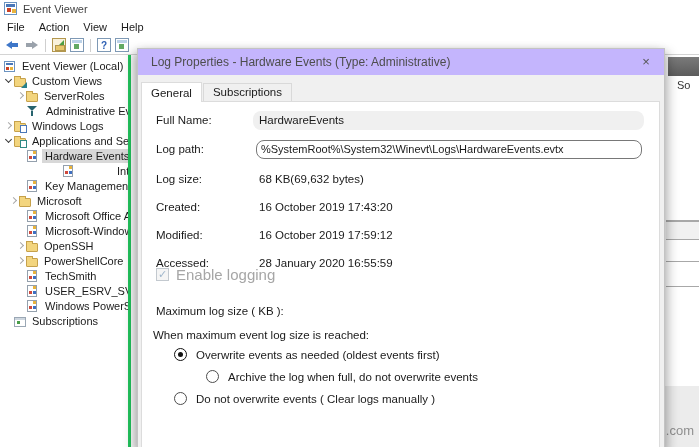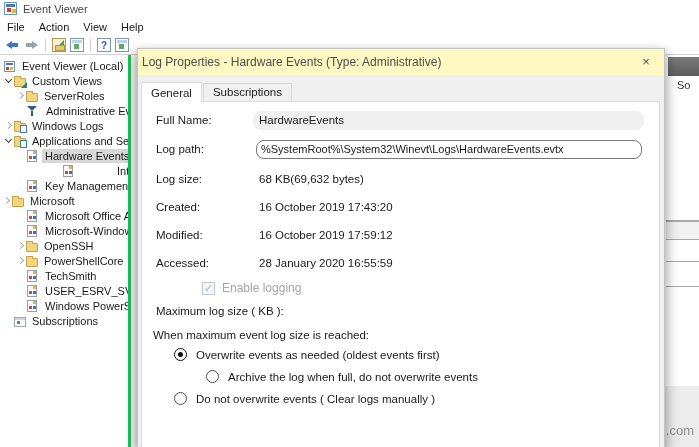--- a/index.html
+++ b/index.html
@@ -60,41 +60,41 @@
   
   .bg-colheader{position:absolute;left:668px;top:57px;right:0;height:19px;background:linear-gradient(#7a7a7a,#5c5c5c);}
   .bg-coltext{position:absolute;left:677px;top:79px;color:#333;}
   .bg-bar1{position:absolute;left:666px;right:0;top:220px;height:20px;background:#f1f1f1;border-top:2px double #a8a8a8;border-bottom:1px solid #a8a8a8;}
   .bg-bar2{position:absolute;left:666px;right:0;top:261px;height:26px;border-top:1px solid #a8a8a8;border-bottom:1px solid #a8a8a8;}
   .bg-graybox{position:absolute;left:663px;right:0;top:386px;bottom:0;background:#ececec;}
   .watermark{position:absolute;right:5px;top:423px;font-size:13px;color:#8f8f8f;}
 
   
   .dialog{position:absolute;left:137px;top:48px;width:528px;height:402px;background:#f0f0f0;border:1px solid #c3c3c3;box-shadow:-4px 4px 10px rgba(0,0,0,.28),4px 4px 10px rgba(0,0,0,.22);}
-  .dialog-titlebar{height:26px;background:#fef9c3;display:flex;align-items:center;padding:0 8px 0 4px;}
+  .dialog-titlebar{height:26px;background:#c4b5fd;display:flex;align-items:center;padding:0 8px 0 13px;}
   .dialog-title{flex:1;font-size:12px;color:#4d4d4d;}
   .dialog-close{width:20px;height:20px;text-align:center;line-height:20px;font-size:13px;color:#555;}
   .tab-strip{position:absolute;left:3px;top:31px;right:4px;height:21px;display:flex;align-items:flex-end;}
   .tab{font-size:11.5px;padding:2px 9px 3px;border:1px solid #d9d9d9;border-bottom:none;background:#f0f0f0;margin-right:1px;}
   .tab-active{background:#fff;position:relative;z-index:2;margin-bottom:-1px;padding-top:4px;border-color:#dcdcdc;}
   .tab-content{position:absolute;left:3px;top:52px;right:4px;bottom:0;background:#fff;border:1px solid #dcdcdc;}
 
   .field-row{position:absolute;left:0;right:6px;height:20px;}
   .fields > div:nth-of-type(1){top:9px;}
   .fields > div:nth-of-type(2){top:38px;}
   .fields > div:nth-of-type(3){top:68px;}
   .fields > div:nth-of-type(4){top:96px;}
   .fields > div:nth-of-type(5){top:124px;}
   .fields > div:nth-of-type(6){top:152px;}
   .field-label{position:absolute;left:14px;top:3px;font-size:11.5px;}
   .field-value{position:absolute;top:3px;left:117px;font-size:11.5px;white-space:nowrap;border-radius:8px;}
   .ctl-band .field-value{left:111px;right:9px;top:0;height:19px;background:#f0f0f0;padding:3px 0 0 6px;}
   .ctl-textbox .field-value{left:114px;right:11px;top:0;height:19px;background:#fff;border:1px solid #787878;padding:2px 0 0 4px;font-size:11px;overflow:hidden;}
 
-  .enable-row{position:absolute;top:179px;left:14px;display:flex;align-items:center;color:#a6a6a6;font-size:12px;margin-left:46px;}
+  .enable-row{position:absolute;top:164px;left:14px;display:flex;align-items:center;color:#a6a6a6;font-size:15px;}
   .checkbox{width:13px;height:13px;border:1px solid #c3c9cf;background:#f5f5f5;position:relative;margin-right:7px;flex:none;}
   .checkbox::before{content:"\2713";position:absolute;left:1px;top:-1px;font-size:11px;color:#9fb6cb;}
 
   .max-row{position:absolute;top:200px;left:0;right:0;height:22px;}
   .max-box{position:absolute;left:194px;top:0;display:flex;height:21px;}
   .max-input{width:76px;height:21px;border:1px solid #7f7f7f;border-right:none;background:#fff;text-align:right;padding-right:4px;font-size:11.5px;font-family:inherit;outline:none;}
   .spinner{width:14px;display:flex;flex-direction:column;}
   .spin{flex:1;border:1px solid #999;background:#f6f6f6;position:relative;}
   .spin.down{border-top:none;}
   .spin::before{content:"";position:absolute;left:3px;}
@@ -197,21 +197,21 @@
       <span class="ticon icon-log"></span>
       <span class="tlabel">Internet Explorer</span>
     </div>
 
     <div class="tree-row" style="padding-left: 15px;">
       <span class="exp exp-leaf"></span>
       <span class="ticon icon-log"></span>
       <span class="tlabel">Key Management Se</span>
     </div>
 
-    <div class="tree-row" style="padding-left: 1px;">
+    <div class="tree-row" style="padding-left: 8px;">
       <span class="exp exp-collapsed"></span>
       <span class="ticon icon-folder"></span>
       <span class="tlabel">Microsoft</span>
     </div>
 
     <div class="tree-row" style="padding-left: 15px;">
       <span class="exp exp-leaf"></span>
       <span class="ticon icon-log"></span>
       <span class="tlabel">Microsoft Office Ale</span>
     </div>

